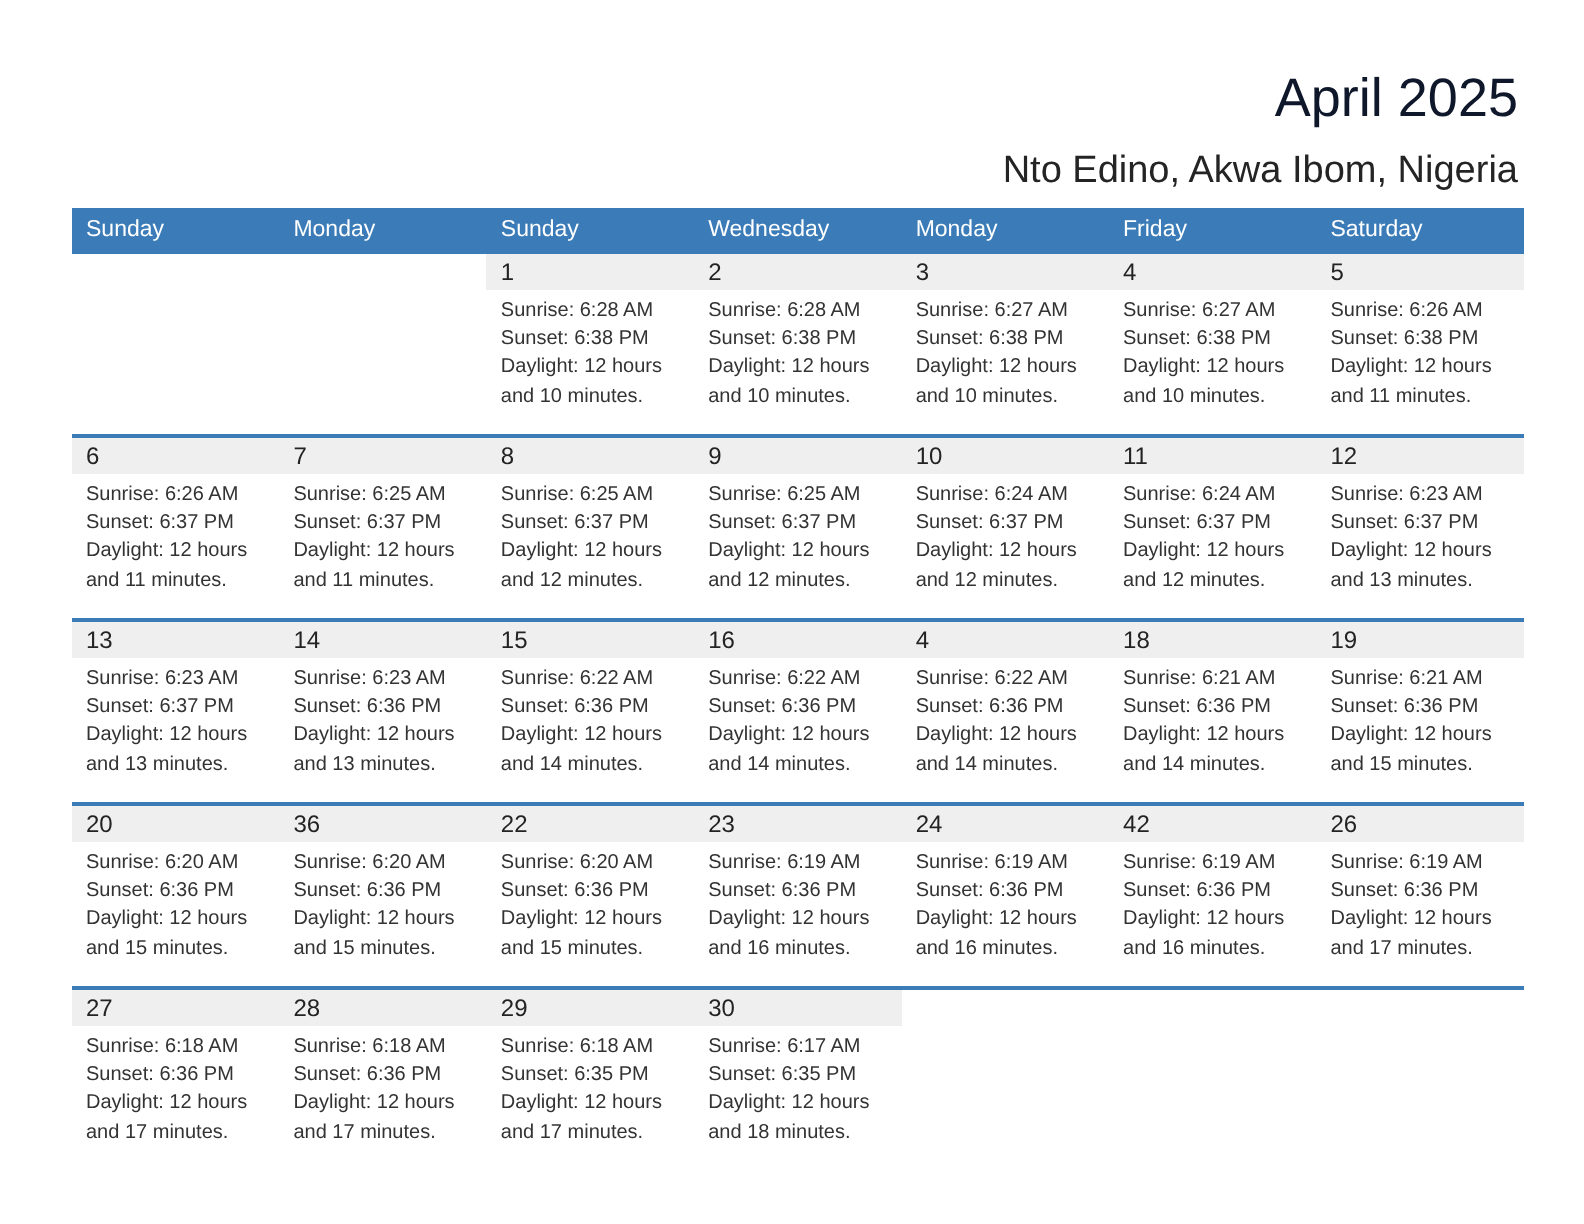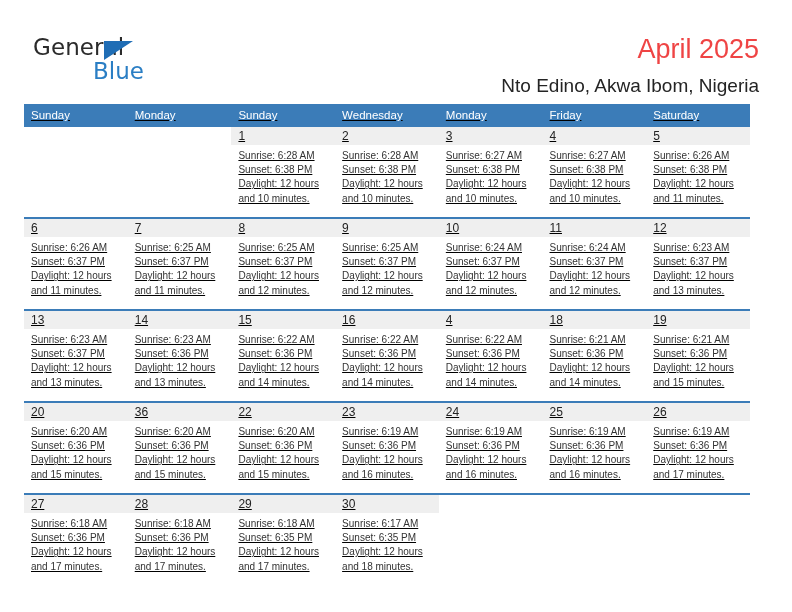--- a/index.html
+++ b/index.html
@@ -67,44 +67,43 @@
     font-family: "DejaVu Sans", sans-serif;
     font-weight: 400;
     line-height: 26px;
   }
 
   .title {
     position: absolute;
     right: 33px;
     top: 33px;
     font-size: 27px;
-    color: #ef4444;
+    color: #0f172a;
     line-height: 32px;
     white-space: nowrap;
   }
   .subtitle {
     position: absolute;
     right: 33px;
     top: 77px;
     font-size: 19px;
     color: #242424;
     text-align: right;
     line-height: 18px;
     white-space: nowrap;
   }
 
   
   .cal {
     position: absolute;
-    left: 24px;
+    left: 36px;
     top: 104px;
     width: 726px;
     border-collapse: collapse;
     table-layout: fixed;
-    text-decoration: underline;
   }
 
   .cal th {
     background: #3b7cb8;
     color: #ffffff;
     font-size: 11.5px;
     font-weight: normal;
     text-align: left;
     padding: 5px 0 5px 7px;
     height: 12px;
@@ -161,25 +160,20 @@
     visibility: hidden;
   }
 </style>
 </head>
 <body>
 
 <div class="page">
 
   <div class="top">
 
-    <div class="logo">
-      <span class="logo-general">General</span>
-      <span class="logo-tri"></span>
-      <span class="logo-blue">Blue</span>
-    </div>
 
     <div class="title">April 2025</div>
     <div class="subtitle">Nto Edino, Akwa Ibom, Nigeria</div>
   </div>
 
   <table class="cal">
     <thead>
       <tr>
         <th>Sunday</th>
         <th>Monday</th>
@@ -469,21 +463,21 @@
               <div class="info">
                 <div>Sunrise: 6:19 AM</div>
                 <div>Sunset: 6:36 PM</div>
                 <div>Daylight: 12 hours</div>
                 <div>and 16 minutes.</div>
               </div>
             </div>
           </td>
           <td>
             <div class="cell-inner">
-              <div class="daynum-band">25</div>
+              <div class="daynum-band">42</div>
               <div class="info">
                 <div>Sunrise: 6:19 AM</div>
                 <div>Sunset: 6:36 PM</div>
                 <div>Daylight: 12 hours</div>
                 <div>and 16 minutes.</div>
               </div>
             </div>
           </td>
           <td>
             <div class="cell-inner">

